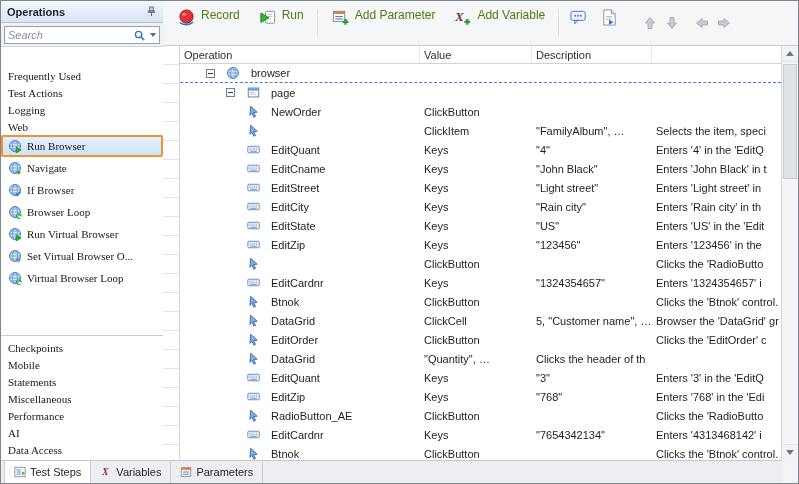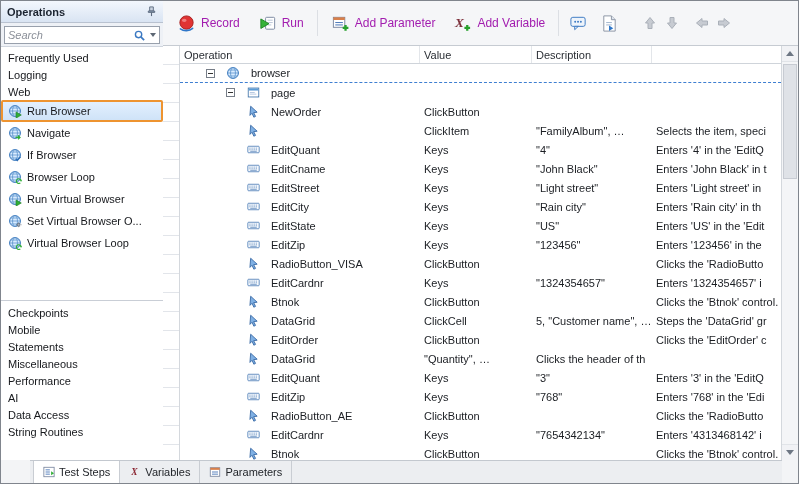--- a/index.html
+++ b/index.html
@@ -8,30 +8,30 @@
   .app { position:relative; width:799px; height:484px; background:#f3f4f6; border:1px solid #80858d; overflow:hidden; }
 
   
   .left-panel { position:absolute; left:0; top:0; width:163px; bottom:23px; background:#a3a3a3; border-right:1px solid #9aa1ab; display:flex; flex-direction:column; }
   .panel-header { height:22px; flex:none; display:flex; align-items:center; justify-content:space-between; padding:0 6px; background:linear-gradient(#f3f7fd,#d9e4f3); border-bottom:1px solid #b9c2d0; font-size:11px; font-weight:bold; color:#1b2330; }
   .search-row { height:24px; flex:none; padding:3px; background:#eef1f6; border-bottom:1px solid #cfd5de; }
   .search-box { display:flex; align-items:center; height:18px; background:#fff; border:1px solid #98a0ac; padding:0 3px; gap:4px; }
   .search-box input { border:0; outline:0; flex:1; min-width:0; font-family:"Liberation Sans",sans-serif; font-size:11px; color:#3a3e45; background:transparent; }
   .search-box input::placeholder { color:#8a8f98; font-style:italic; }
   .caret-down { width:0; height:0; border-left:3px solid transparent; border-right:3px solid transparent; border-top:4px solid #5d6774; }
-  .op-list { flex:1; background:#fff; padding-top:2px; overflow:hidden; }
+  .op-list { flex:1; background:#fff; padding-top:20px; overflow:hidden;font-family:Liberation Serif, serif; }
   .op-item { display:flex; align-items:center; height:17px; padding:0 4px 0 7px; font-size:11px; color:#16181c; cursor:default; white-space:nowrap; }
   .op-item.operation { height:22px; gap:5px; }
   .op-item.selected { border:2px solid var(--sel-border,#ee9430); border-radius:2px; background:linear-gradient(#e3f0fe,var(--sel-bg,#cfe3f8)); padding-left:5px; }
   .op-divider { margin-top:46px; border-top:1px solid #c9ced6; height:4px; }
   .icon { display:inline-flex; width:14px; height:14px; align-items:center; justify-content:center; flex:none; }
 
   
   .toolbar { position:absolute; left:162px; top:0; right:0; height:44px; display:flex; align-items:center; background:#f5f6f8; padding:0 6px; gap:2px; }
-  .tb-btn { display:flex; align-items:center; gap:5px; height:30px; padding:0 8px; border-radius:2px; font-size:12px; color:#a21caf; white-space:nowrap; }
+  .tb-btn { display:flex; gap:5px; height:30px; padding:0 8px; border-radius:2px; font-size:12px; color:#4d7c0f; white-space:nowrap; }
   .tb-ico { padding:0 5px; }
   .tb-sep { width:1px; height:26px; background:#dcdfe4; margin:0 3px; flex:none; }
   .tb-arrows { margin-left:16px; display:flex; gap:6px; }
   .tb-arrows2 { margin-left:12px; display:flex; gap:6px; }
 
   
   .grid-wrap { position:absolute; left:162px; top:44px; right:0; bottom:23px; background:#fff; border-top:1px solid #c6cbd2; }
   .gutter { position:absolute; left:0; top:0; bottom:0; width:17px; border-right:1px solid #d4d8dd;
             background:repeating-linear-gradient(to bottom,#fff 0 18px,#e2e5ea 18px 19px); }
   .ghead { position:absolute; left:17px; top:0; right:17px; height:18px; display:grid; grid-template-columns:240px 112px 120px 1fr; background:#fff; border-bottom:1px solid #cfd4da; }
@@ -50,21 +50,21 @@
   
   .vscroll { position:absolute; right:0; top:0; bottom:0; width:17px; background:#f4f5f7; border-left:1px solid #d4d8dd; }
   .sb-btn { position:absolute; left:0; right:0; height:16px; display:flex; align-items:center; justify-content:center; background:#f1f2f5; }
   .sb-btn.up { top:0; border-bottom:1px solid #e1e4e8; }
   .sb-btn.down { bottom:0; border-top:1px solid #e1e4e8; }
   .tri-up { width:0; height:0; border-left:4px solid transparent; border-right:4px solid transparent; border-bottom:5px solid #6d7683; }
   .tri-dn { width:0; height:0; border-left:4px solid transparent; border-right:4px solid transparent; border-top:5px solid #6d7683; }
   .sb-thumb { position:absolute; left:1px; right:1px; top:18px; height:115px; background:#dfe2e7; border:1px solid #c7cbd2; }
 
   
-  .tabbar { position:absolute; left:0; right:16px; bottom:0; height:23px; display:flex; align-items:stretch; background:#eceef1; border-top:1px solid #c3c8cf; padding-left:3px;margin-left:29px; }
+  .tabbar { position:absolute; left:0; right:16px; bottom:0; height:23px; display:flex; align-items:stretch; background:#eceef1; border-top:1px solid #c3c8cf; padding-left:3px; }
   .tab { display:flex; align-items:center; gap:4px; padding:0 9px; font-size:11px; color:#23262b; border-right:1px solid #c9cdd3; white-space:nowrap; }
   .tab.active { background:#fff; border-left:1px solid #c9cdd3; }
 </style>
 </head>
 <body>
 
 <div class="app">
 
   <div class="left-panel">
     <div class="panel-header">
@@ -85,20 +85,23 @@
               <circle cx="6" cy="6" r="3.4" fill="none" stroke="#3a78c2" stroke-width="1.5"></circle>
               <line x1="8.7" y1="8.7" x2="12" y2="12" stroke="#3a78c2" stroke-width="1.8"></line>
             </svg>
         </span>
         <span class="caret-down"></span>
       </div>
     </div>
     <div class="op-list">
         <div class="op-item category">
           <span class="op-label">Frequently Used</span>
+        </div>
+        <div class="op-item category">
+          <span class="op-label">Test Actions</span>
         </div>
         <div class="op-item category">
           <span class="op-label">Logging</span>
         </div>
         <div class="op-item category">
           <span class="op-label">Web</span>
         </div>
         <div class="op-item operation selected">
           <span class="icon">
             <svg width="14" height="14" viewBox="0 0 16 16">
@@ -450,21 +453,20 @@
           <div class="cell val">"123456"</div>
           <div class="cell desc">Enters '123456' in the</div>
         </div>
         <div class="trow">
           <div class="cell item" style="padding-left:66px">
             <span class="icon">
               <svg width="13" height="13" viewBox="0 0 16 16">
                 <path d="M4.5 1.5l8 7.4-4.3.5 2.3 4.6-2.1 1-2.2-4.8-2.6 2.6z" fill="#7fb0e4" stroke="#2c5f9e" stroke-width="1"></path>
               </svg>
             </span>
-            <span>RadioButton_VISA</span>
           </div>
           <div class="cell op">ClickButton</div>
           <div class="cell val"></div>
           <div class="cell desc">Clicks the 'RadioButto</div>
         </div>
         <div class="trow">
           <div class="cell item" style="padding-left:66px">
             <span class="icon">
               <svg width="13" height="13" viewBox="0 0 16 16">
                 <rect x="1" y="4" width="14" height="8" rx="1" fill="#f4f8fd" stroke="#4a7ab5"></rect>
@@ -494,21 +496,21 @@
           <div class="cell item" style="padding-left:66px">
             <span class="icon">
               <svg width="13" height="13" viewBox="0 0 16 16">
                 <path d="M4.5 1.5l8 7.4-4.3.5 2.3 4.6-2.1 1-2.2-4.8-2.6 2.6z" fill="#7fb0e4" stroke="#2c5f9e" stroke-width="1"></path>
               </svg>
             </span>
             <span>DataGrid</span>
           </div>
           <div class="cell op">ClickCell</div>
           <div class="cell val">5, "Customer name", …</div>
-          <div class="cell desc">Steps the 'DataGrid' gr</div>
+          <div class="cell desc">Browser the 'DataGrid' gr</div>
         </div>
         <div class="trow">
           <div class="cell item" style="padding-left:66px">
             <span class="icon">
               <svg width="13" height="13" viewBox="0 0 16 16">
                 <path d="M4.5 1.5l8 7.4-4.3.5 2.3 4.6-2.1 1-2.2-4.8-2.6 2.6z" fill="#7fb0e4" stroke="#2c5f9e" stroke-width="1"></path>
               </svg>
             </span>
             <span>EditOrder</span>
           </div>

